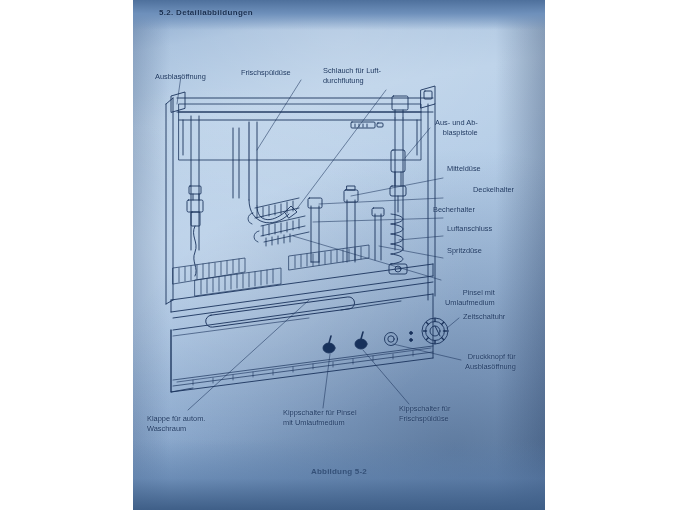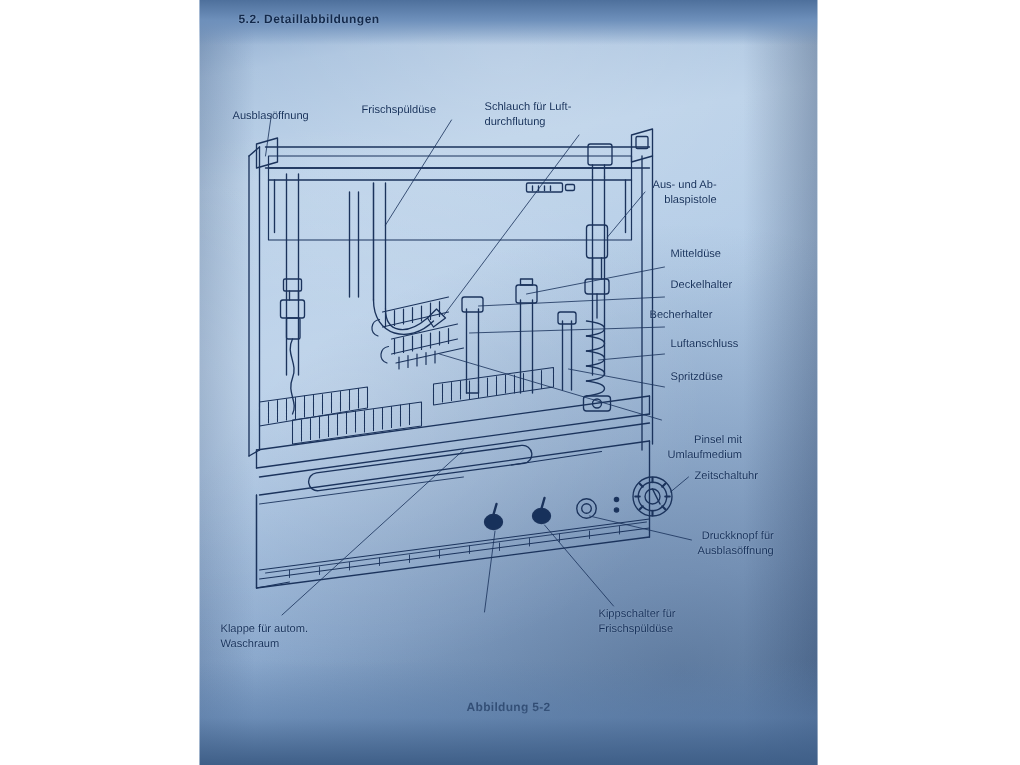--- a/index.html
+++ b/index.html
@@ -261,32 +261,34 @@
 
 
     <div class="lbl" style="left:22px;top:72px;">Ausblasöffnung</div>
     <div class="lbl" style="left:108px;top:68px;">Frischspüldüse</div>
     <div class="lbl" style="left:190px;top:66px;">Schlauch für Luft-
 durchflutung</div>
 
     <div class="lbl r" style="left:302px;top:118px;">Aus- und Ab-
 blaspistole</div>
     <div class="lbl r" style="left:314px;top:164px;">Mitteldüse</div>
-    <div class="lbl r" style="left:314px;top:185px;">Deckelhalter</div>
+    <div class="lbl r" style="left:302px;top:185px;padding-left:38px;">Deckelhalter</div>
     <div class="lbl r" style="left:300px;top:205px;">Becherhalter</div>
     <div class="lbl r" style="left:314px;top:224px;">Luftanschluss</div>
     <div class="lbl r" style="left:314px;top:246px;">Spritzdüse</div>
     <div class="lbl r" style="left:312px;top:270px;margin-top:18px;">Pinsel mit
 Umlaufmedium</div>
     <div class="lbl r" style="left:330px;top:312px;">Zeitschaltuhr</div>
     <div class="lbl r" style="left:332px;top:352px;">Druckknopf für
 Ausblasöffnung</div>
 
     <div class="lbl" style="left:14px;top:414px;">Klappe für autom.
 Waschraum</div>
+    <div class="lbl" style="left:150px;top:408px;">Kippschalter für Pinsel
+mit Umlaufmedium</div>
     <div class="lbl" style="left:266px;top:404px;">Kippschalter für
 Frischspüldüse</div>
 
     <div id="caption">Abbildung 5-2</div>
 
     <div id="botshade"></div>
   </div>
 </div>
 
 </body></html>

